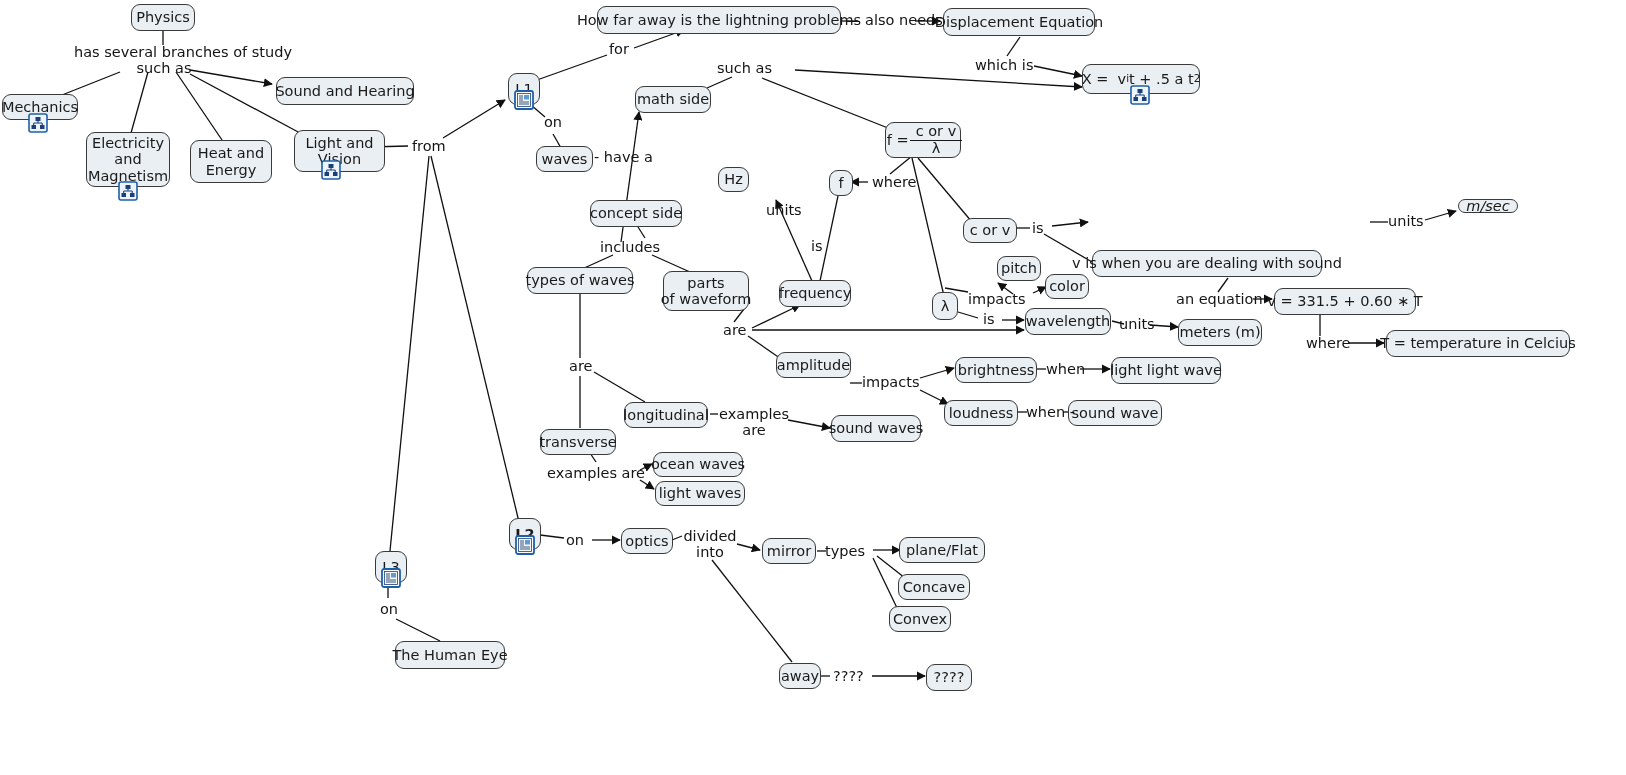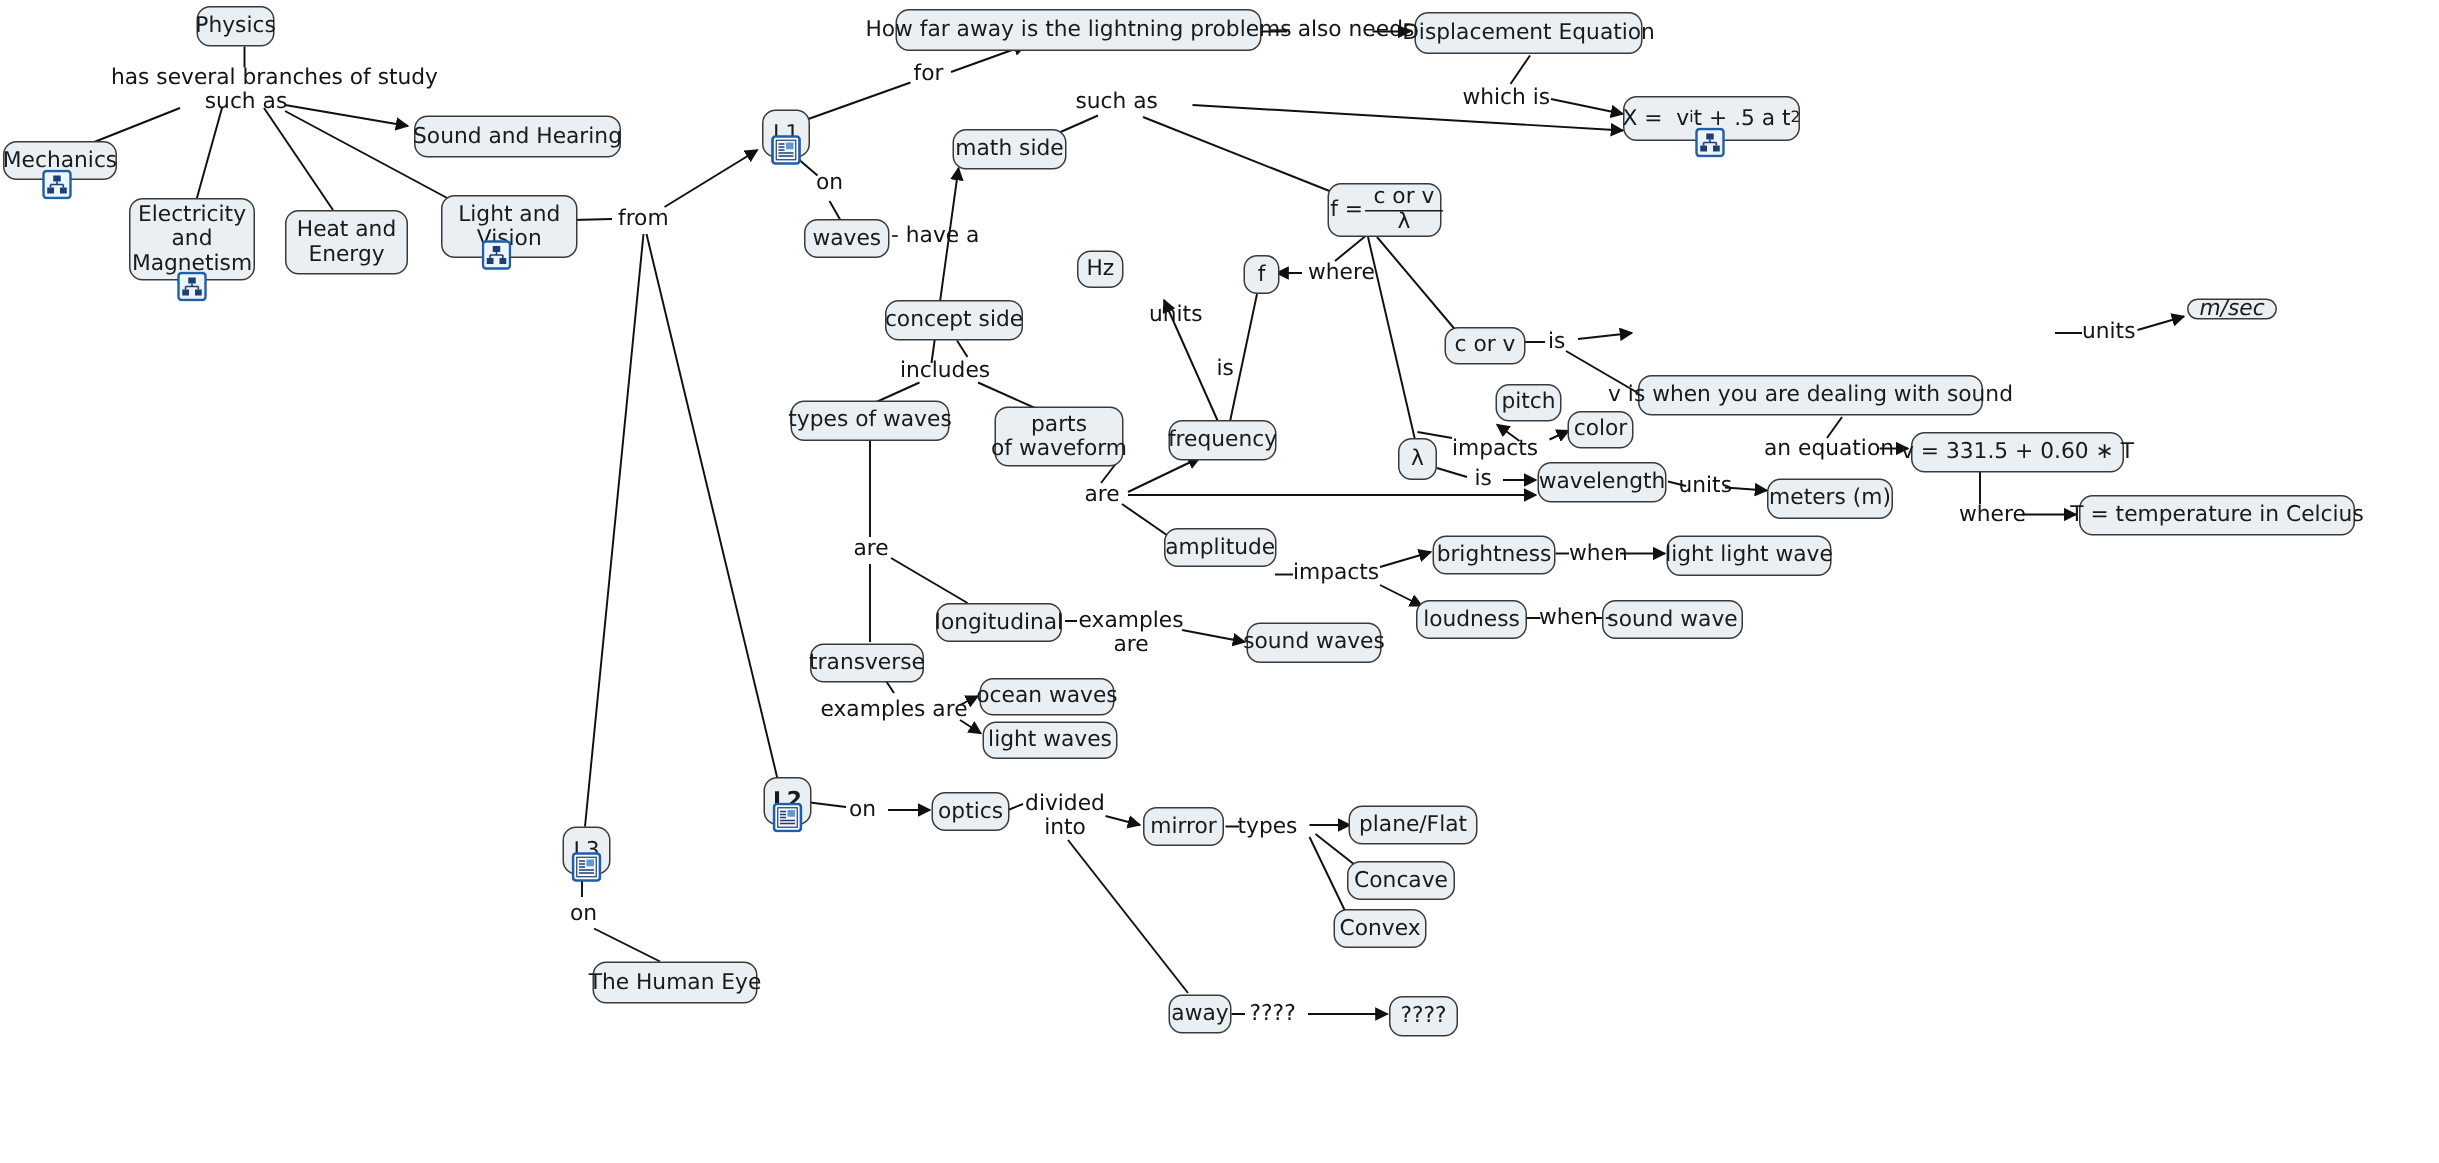--- a/index.html
+++ b/index.html
@@ -267,21 +267,21 @@
   <div class="lbl" style="left:718px; top:406px; width:72px;">examples
 are</div>
   <div class="lbl" style="left:547px; top:465px;">examples are</div>
   <div class="lbl" style="left:566px; top:532px;">on</div>
   <div class="lbl" style="left:380px; top:601px;">on</div>
   <div class="lbl" style="left:682px; top:528px; width:56px;">divided
 into</div>
   <div class="lbl" style="left:825px; top:543px;">types</div>
   <div class="lbl" style="left:833px; top:668px;">????</div>
 
-  <div class="node" style="left:131px; top:4px; width:52px; height:27px;">Physics</div>
+  <div class="node" style="left:131px; top:4px; width:64px; height:27px;">Physics</div>
 
   <div class="node" style="left:2px; top:94px; width:76px; height:26px;">Mechanics</div>
   <div class="res-icon" style="left:28px; top:113px;">
     <svg width="20" height="20" viewBox="0 0 20 20">
       <rect x="1" y="1" width="18" height="18" rx="2" fill="#eef4fb" stroke="#1f5fa9" stroke-width="1.6"></rect>
       <rect x="7.5" y="4" width="5" height="4" fill="#1b3f7a"></rect>
       <rect x="3.5" y="12" width="4.5" height="4" fill="#1b3f7a"></rect>
       <rect x="12" y="12" width="4.5" height="4" fill="#1b3f7a"></rect>
       <path d="M10 8 L10 10 M5.7 10 L14.2 10 M5.7 10 L5.7 12 M14.2 10 L14.2 12" stroke="#1b3f7a" stroke-width="1.1" fill="none"></path>
     </svg>

